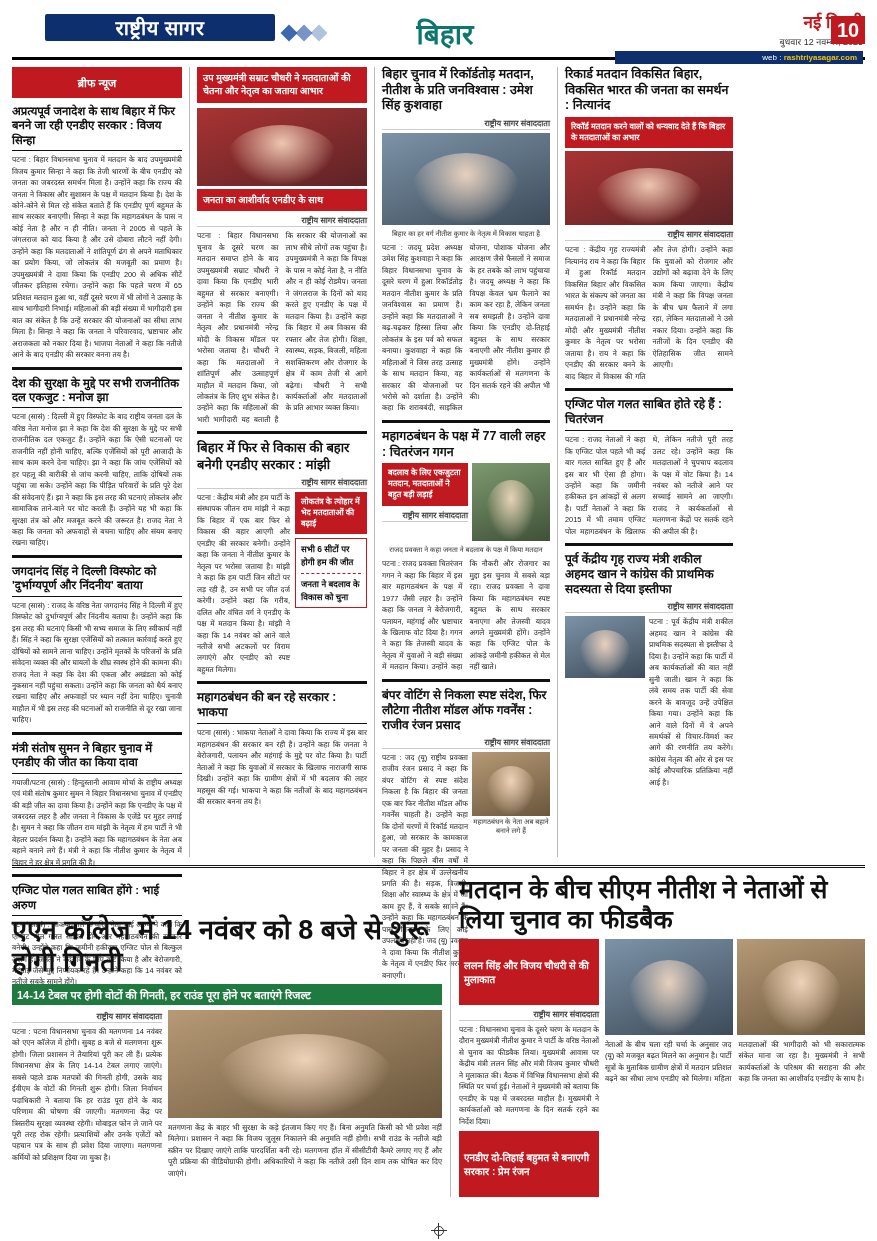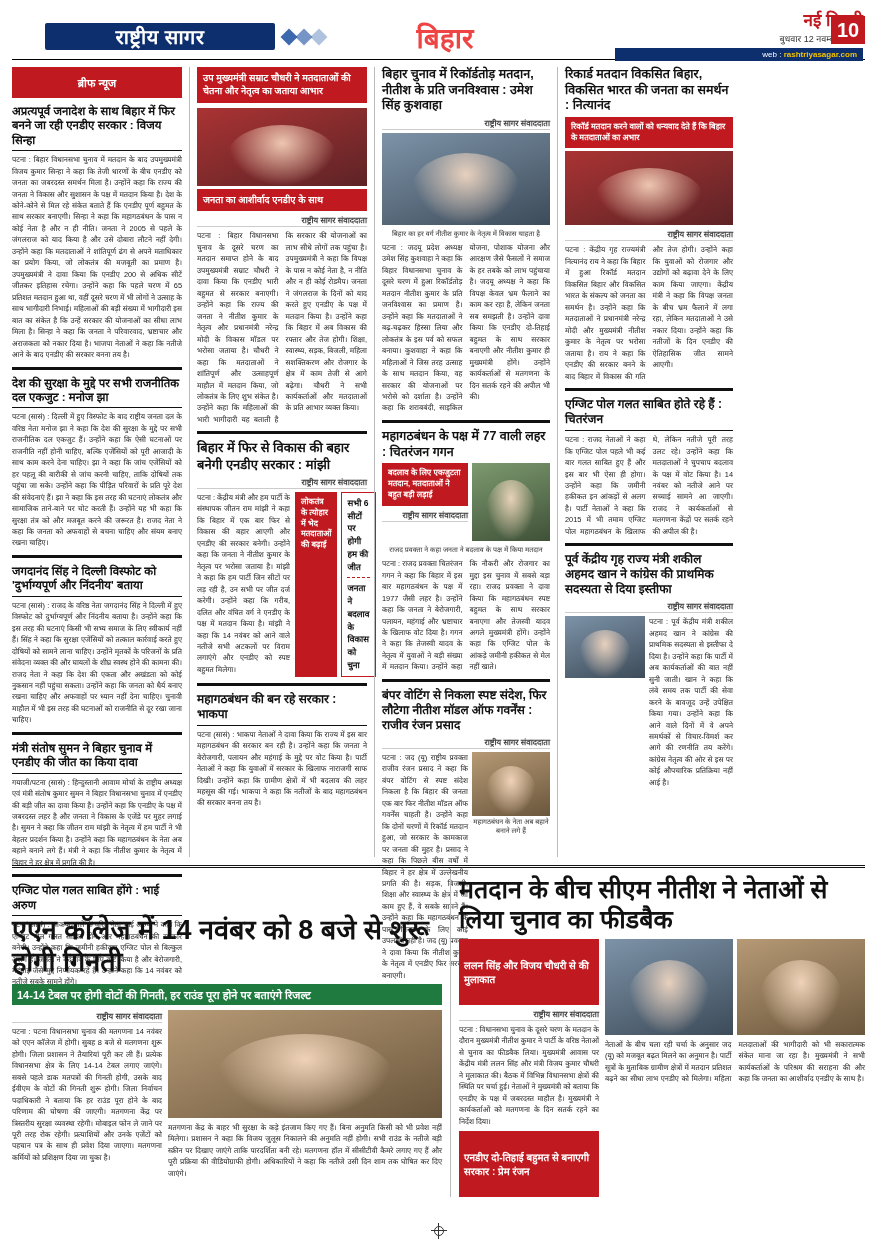--- a/index.html
+++ b/index.html
@@ -7,32 +7,32 @@
   body {
     width: 877px; height: 1241px;
     background: #ffffff;
     font-family: "Liberation Sans", sans-serif;
     color: #111;
     overflow: hidden;
   }
   .page { position: relative; width:877px; height:1241px; padding: 14px 12px 10px 12px; }
 
   
-  .masthead { display:flex; align-items:center; height:46px; border-bottom:1px solid #000000;padding-left:33px; }
+  .masthead { display:flex; align-items:flex-start; height:46px; border-bottom:3px solid #000000;padding-left:33px; }
   .mh-left {
     width: 230px; background:#0d2f6e; color:#fff; display:flex; align-items:center; justify-content:center;
     border-radius:2px;
   }
   .mh-left .logo-text { font-size:20px; font-weight:bold; letter-spacing:.5px; }
   .mh-mid { flex:1; display:flex; align-items:center; justify-content:center; position:relative; }
   .mh-mid .deco { position:absolute; left:8px; top:50%; transform:translateY(-50%); display:flex; gap:3px; }
   .mh-mid .deco i { display:block; width:12px; height:12px; background:#1a4fa0; transform:rotate(45deg); opacity:.85;}
   .mh-mid .deco i:nth-child(2){opacity:.6}
   .mh-mid .deco i:nth-child(3){opacity:.35}
-  .mh-title { font-size:28px; font-weight:bold; color:#ef4444; }
+  .mh-title { font-size:28px; font-weight:bold; color:#0f766e; }
   .mh-right { width: 250px; display:flex; flex-direction:column; align-items:flex-end; justify-content:center; padding-right:2px;}
   .mh-city { font-size:17px; font-weight:bold; color:#c0191f; line-height:1.1;}
   .mh-date { font-size:9px; color:#333; margin-top:2px;}
   .mh-web { background:#0d2f6e; color:#fff; font-size:8px; padding:2px 6px; margin-top:3px; width:100%; text-align:right;}
   .mh-web .brand { color:#f2c200; font-weight:bold;}
   .pagenum {
     position:absolute; right:12px; top:16px; background:#c0191f; color:#fff; font-size:20px; font-weight:bold;
     width:34px; height:28px; display:flex; align-items:center; justify-content:center;
   }
 
@@ -172,21 +172,21 @@
         <div class="body two">पटना : बिहार विधानसभा चुनाव के दूसरे चरण का मतदान समाप्त होने के बाद उपमुख्यमंत्री सम्राट चौधरी ने दावा किया कि एनडीए भारी बहुमत से सरकार बनाएगी। उन्होंने कहा कि राज्य की जनता ने नीतीश कुमार के नेतृत्व और प्रधानमंत्री नरेन्द्र मोदी के विकास मॉडल पर भरोसा जताया है। चौधरी ने कहा कि मतदाताओं ने शांतिपूर्ण और उत्साहपूर्ण माहौल में मतदान किया, जो लोकतंत्र के लिए शुभ संकेत है। उन्होंने कहा कि महिलाओं की भारी भागीदारी यह बताती है कि सरकार की योजनाओं का लाभ सीधे लोगों तक पहुंचा है। उपमुख्यमंत्री ने कहा कि विपक्ष के पास न कोई नेता है, न नीति और न ही कोई रोडमैप। जनता ने जंगलराज के दिनों को याद करते हुए एनडीए के पक्ष में मतदान किया है। उन्होंने कहा कि बिहार में अब विकास की रफ्तार और तेज होगी। शिक्षा, स्वास्थ्य, सड़क, बिजली, महिला सशक्तिकरण और रोजगार के क्षेत्र में काम तेजी से आगे बढ़ेगा। चौधरी ने सभी कार्यकर्ताओं और मतदाताओं के प्रति आभार व्यक्त किया।</div>
       </div>
 
       <div class="hr-dbl"></div>
 
       <div class="art">
         <div class="headline" style="font-size:13px">बिहार में फिर से विकास की बहार बनेगी एनडीए सरकार : मांझी</div>
         <div class="byline">राष्ट्रीय सागर संवाददाता</div>
         <div style="display:flex; gap:5px">
           <div class="body" style="flex:1">पटना : केंद्रीय मंत्री और हम पार्टी के संस्थापक जीतन राम मांझी ने कहा कि बिहार में एक बार फिर से विकास की बहार आएगी और एनडीए की सरकार बनेगी। उन्होंने कहा कि जनता ने नीतीश कुमार के नेतृत्व पर भरोसा जताया है। मांझी ने कहा कि हम पार्टी जिन सीटों पर लड़ रही है, उन सभी पर जीत दर्ज करेगी। उन्होंने कहा कि गरीब, दलित और वंचित वर्ग ने एनडीए के पक्ष में मतदान किया है। मांझी ने कहा कि 14 नवंबर को आने वाले नतीजे सभी अटकलों पर विराम लगाएंगे और एनडीए को स्पष्ट बहुमत मिलेगा।</div>
-          <div style="width:72px; display:flex; flex-direction:row; gap:4px">
+          <div style="width:72px; display:flex; flex-direction:column; gap:4px">
             <div class="quotebox" style="font-size:8px">लोकतंत्र के त्योहार में भेद मतदाताओं की बढ़ाई</div>
             <div class="ptsbox">
               <div>सभी 6 सीटों पर होगी हम की जीत</div>
               <div>जनता ने बदलाव के विकास को चुना</div>
             </div>
           </div>
         </div>
       </div>
 
       <div class="hr-dbl"></div>

